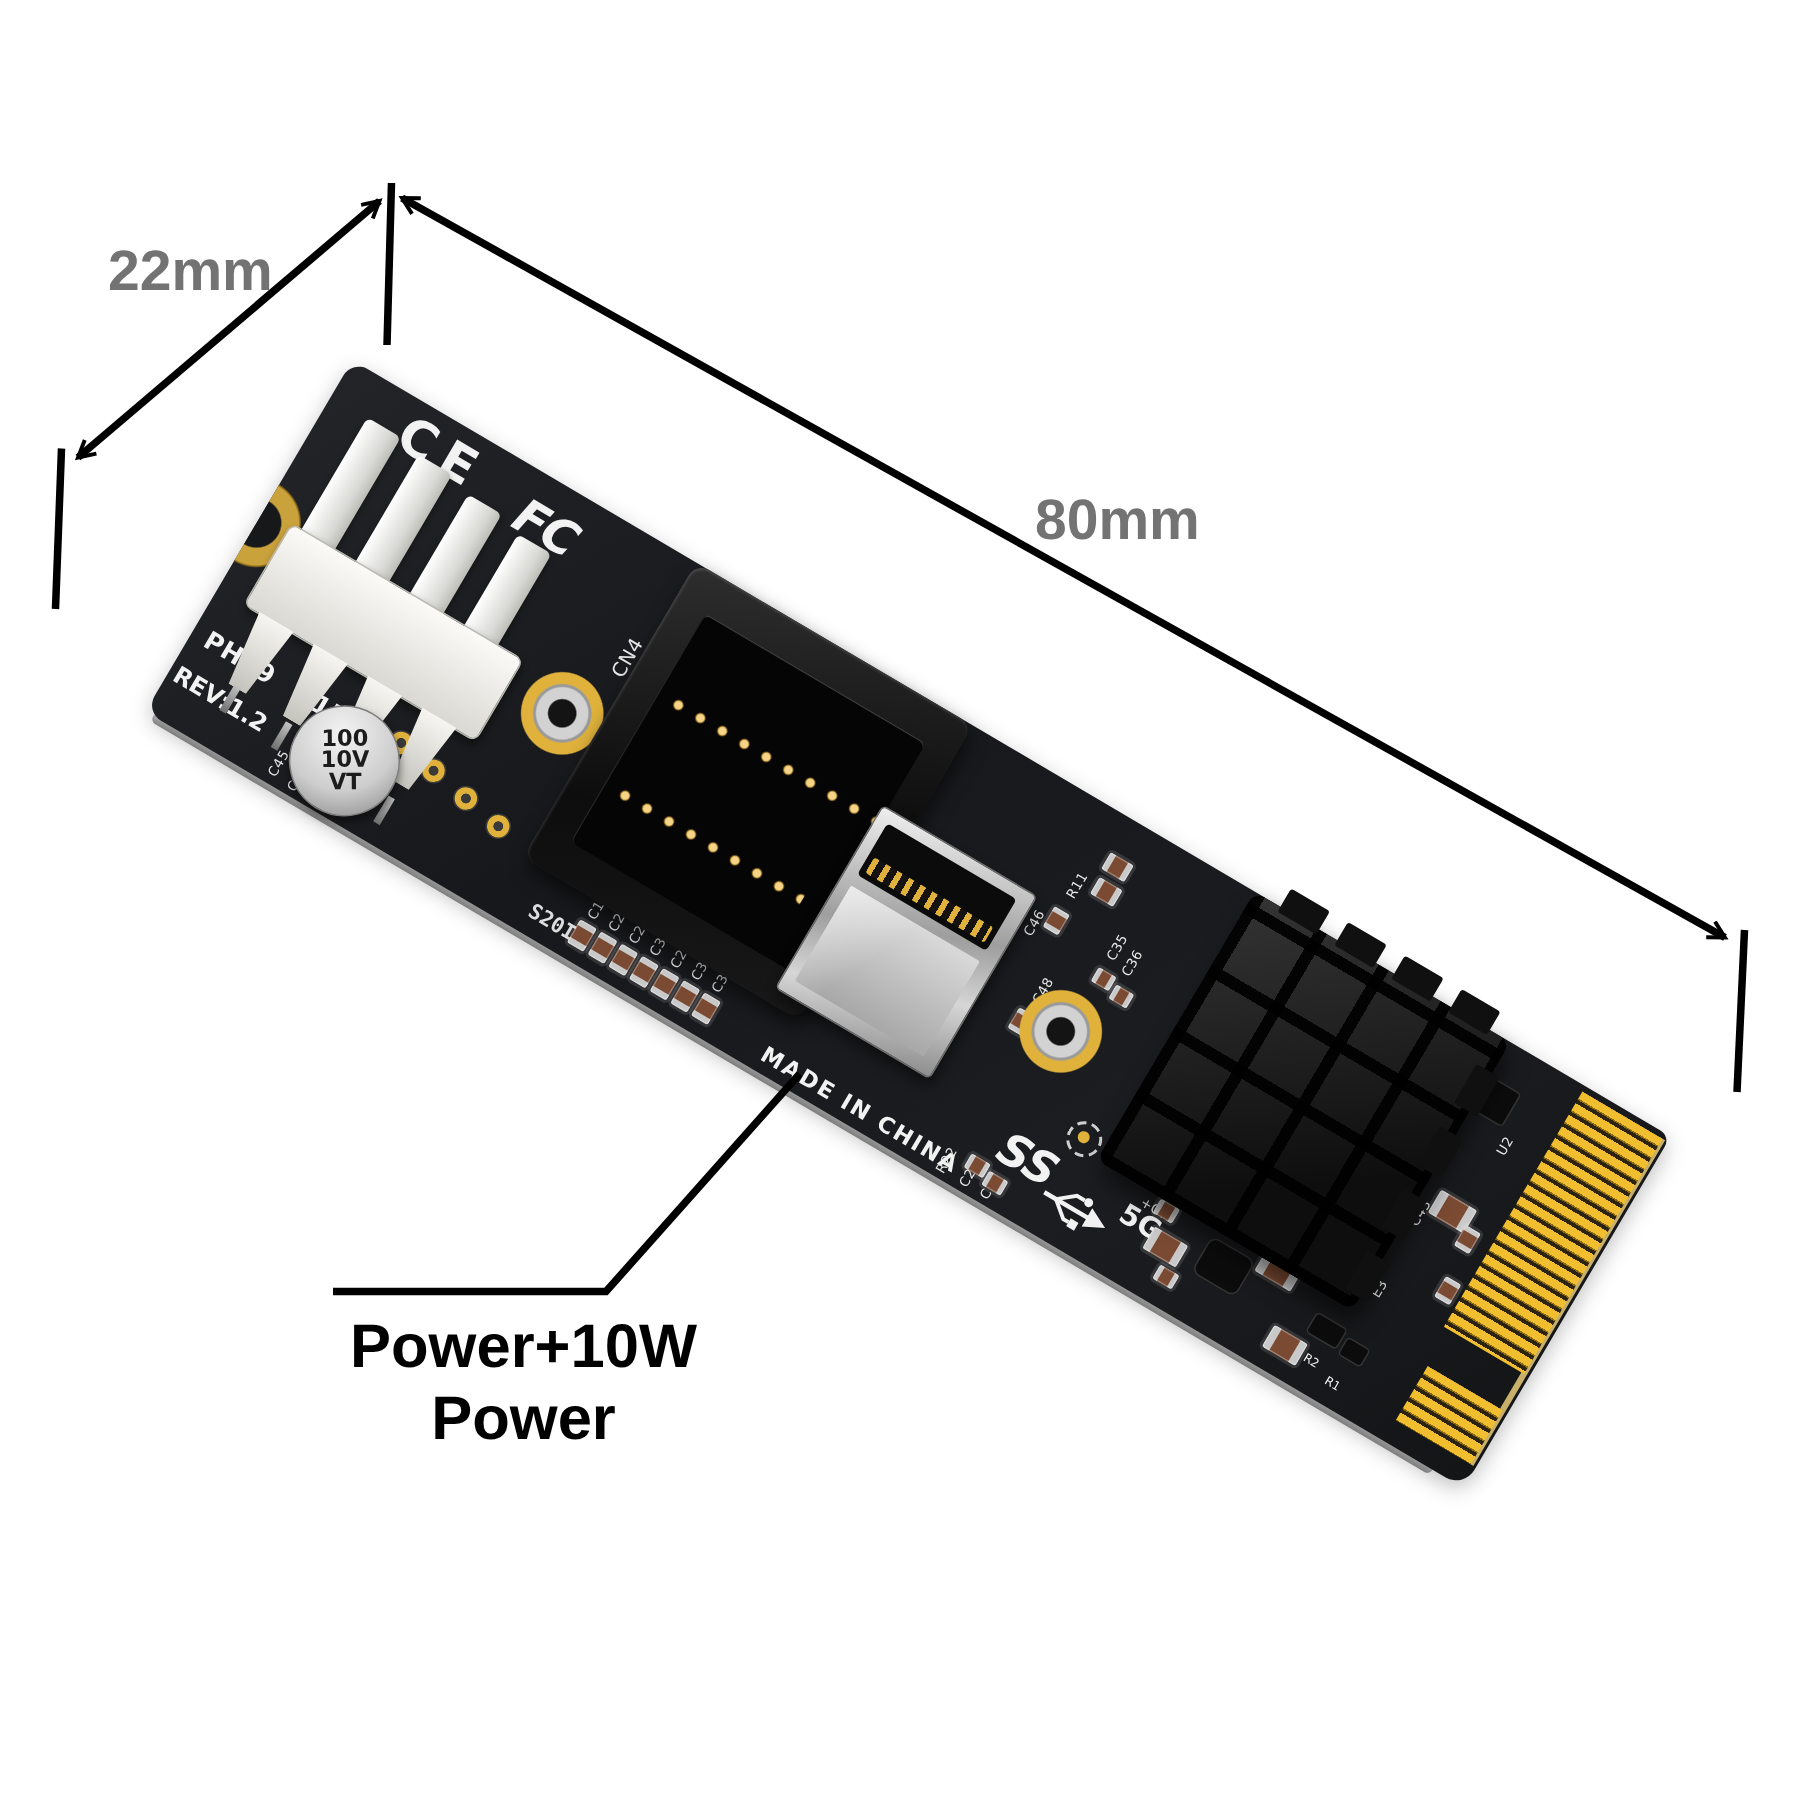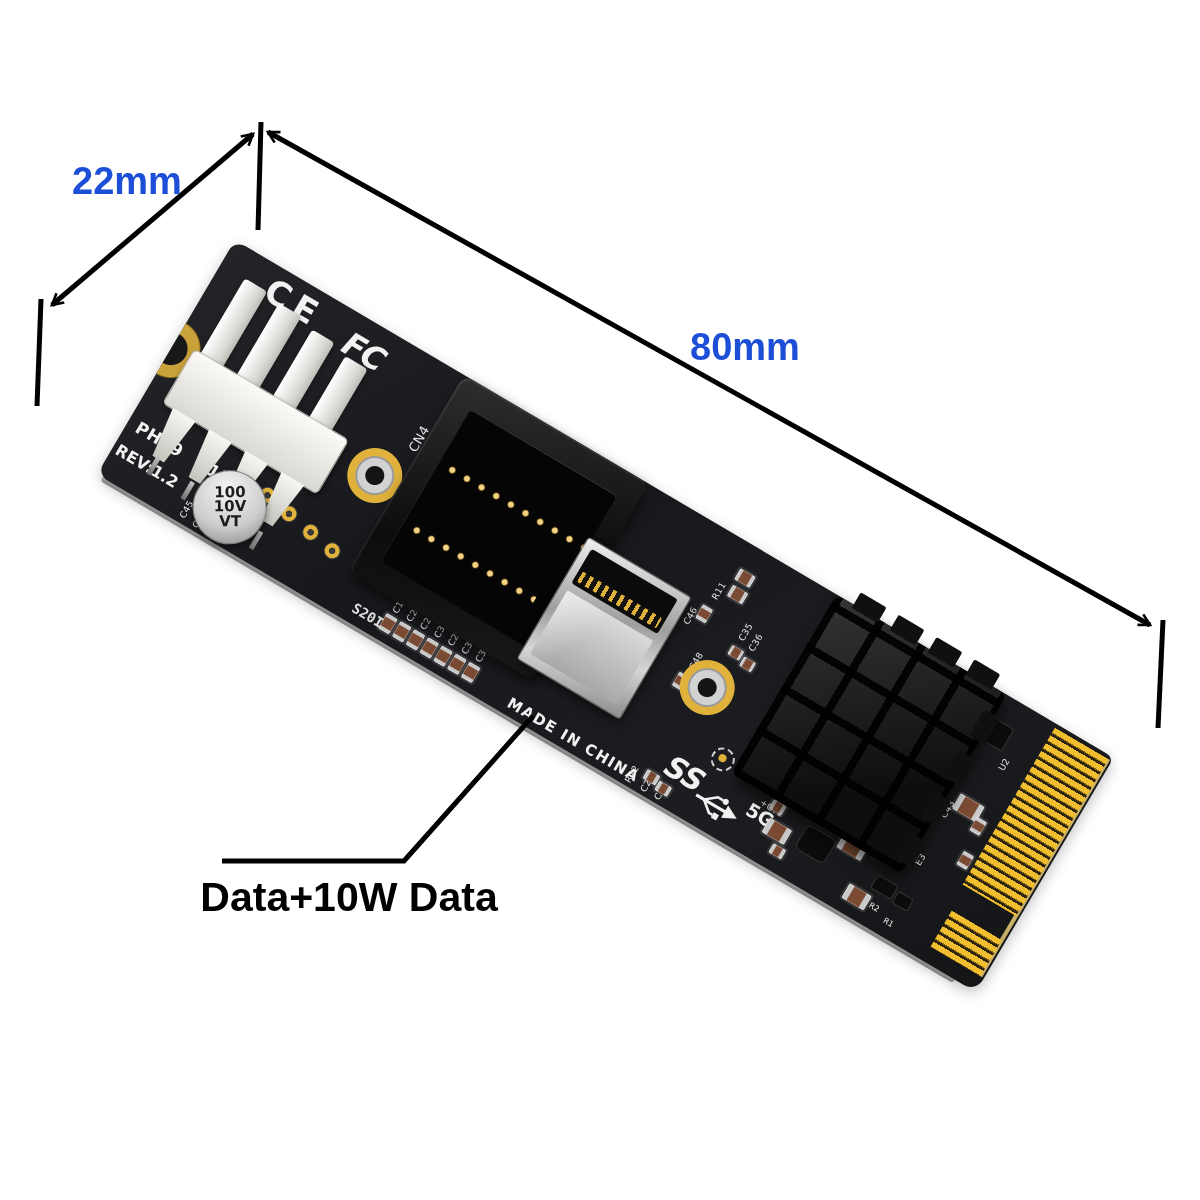--- a/index.html
+++ b/index.html
@@ -78,21 +78,21 @@
   
   .tpoint{position:absolute;left:672px;top:188px;width:20px;height:20px;border:2px dashed #cfcfcf;border-radius:50%;}
   .tpoint-dot{position:absolute;left:5px;top:5px;width:8px;height:8px;border-radius:50%;background:#e0b23c;}
   
   .usb5g{position:absolute;left:638px;top:214px;width:120px;height:48px;color:#f2f2f2;}
   .usb5g .ss{position:absolute;left:0;top:0;font:bold italic 30px "DejaVu Sans",sans-serif;letter-spacing:-1px;}
   .usb5g .spd{position:absolute;left:92px;top:4px;font:bold 19px "DejaVu Sans",sans-serif;}
   .usb5g svg{position:absolute;left:38px;top:16px;}
   
   .annot{position:absolute;left:0;top:0;width:1200px;height:1200px;z-index:40;pointer-events:none;}
-  .dimlab{position:absolute;color:#1d4ed8;font:bold 38px "Liberation Sans",sans-serif;z-index:41;}
+  .dimlab{position:absolute;color:#737373;font:bold 38px "Liberation Sans",sans-serif;z-index:41;}
   .callout-text{position:absolute;left:168px;top:874px;width:362px;text-align:center;color:#000;
         font:bold 41px/1.17 "Liberation Sans",sans-serif;z-index:41;}
 </style>
 </head>
 <body>
 
 <div id="stage">
 
   <div class="board">
 
@@ -283,16 +283,16 @@
     <line x1="1163" y1="620" x2="1158" y2="728" stroke="#000" stroke-width="5"></line>
     <line x1="253" y1="134" x2="52" y2="305" stroke="#000" stroke-width="5" marker-start="url(#arr)" marker-end="url(#arr)"></line>
     <line x1="268" y1="132" x2="1150" y2="625" stroke="#000" stroke-width="5" marker-start="url(#arr)" marker-end="url(#arr)"></line>
     <polyline points="533,716 404,861 222,861" fill="none" stroke="#000" stroke-width="5"></polyline>
   </svg>
 
   <div class="dimlab" style="left:72px;top:160px;">22mm</div>
   <div class="dimlab" style="left:690px;top:326px;">80mm</div>
 
   <div class="callout-text">
-    <div>Data+10W Data</div>
+    <div>Power+10W Power</div>
   </div>
 
 </div>
 
 </body></html>

